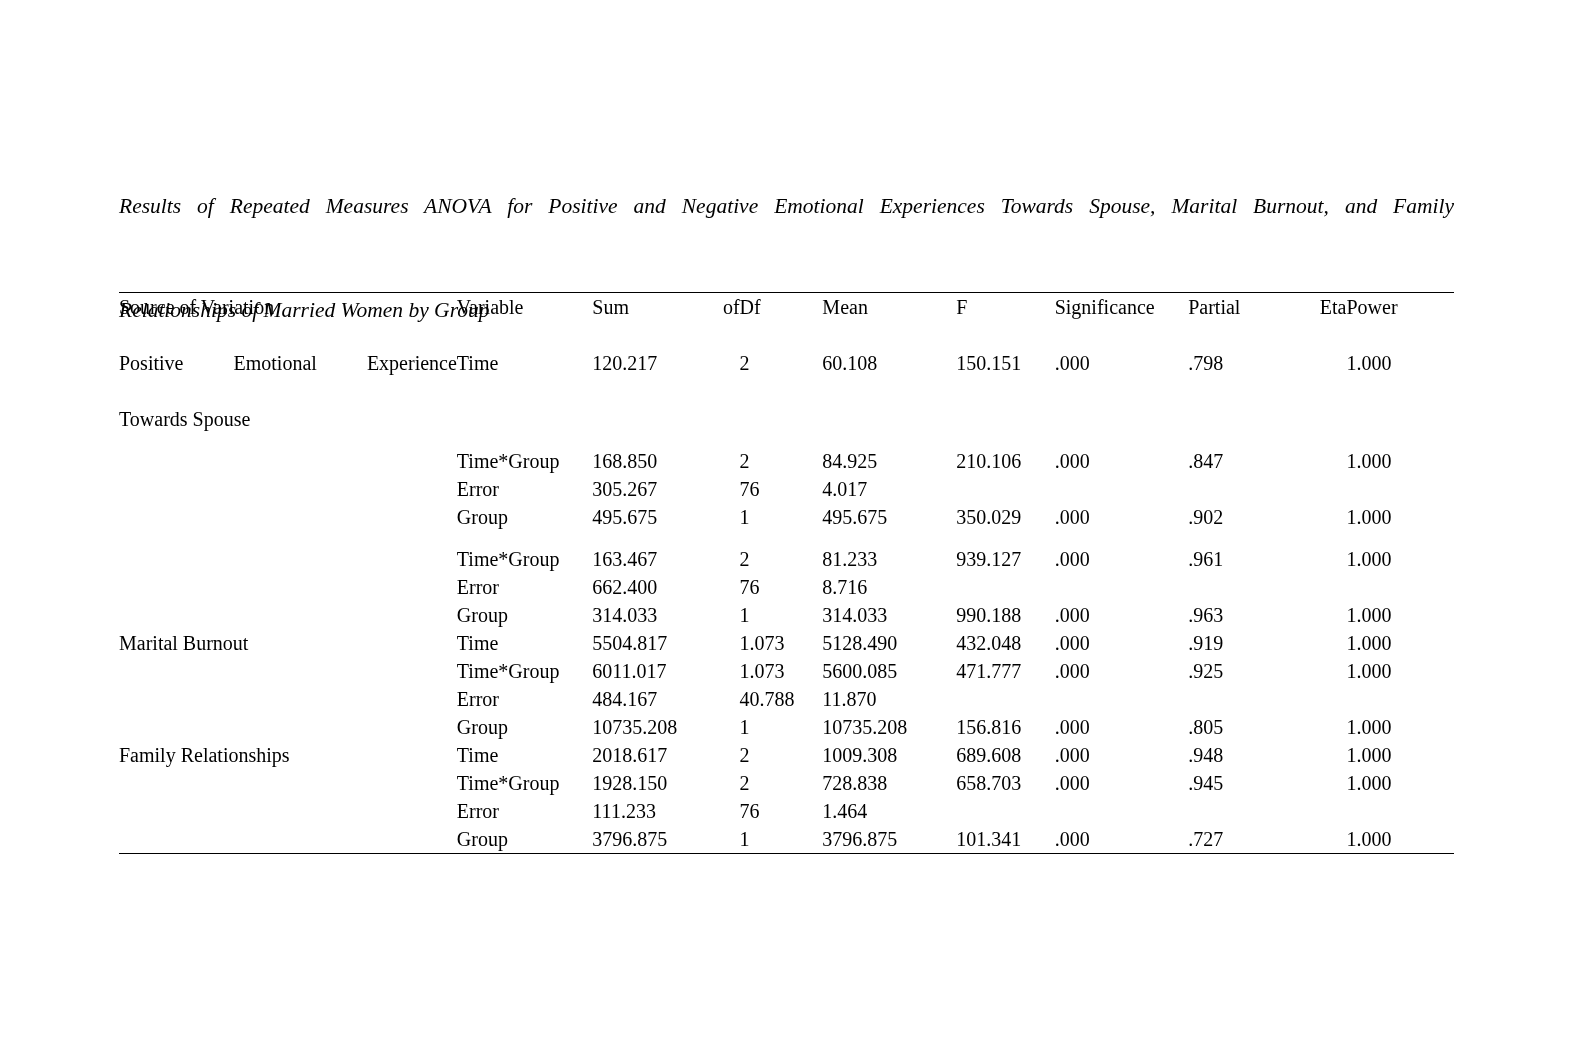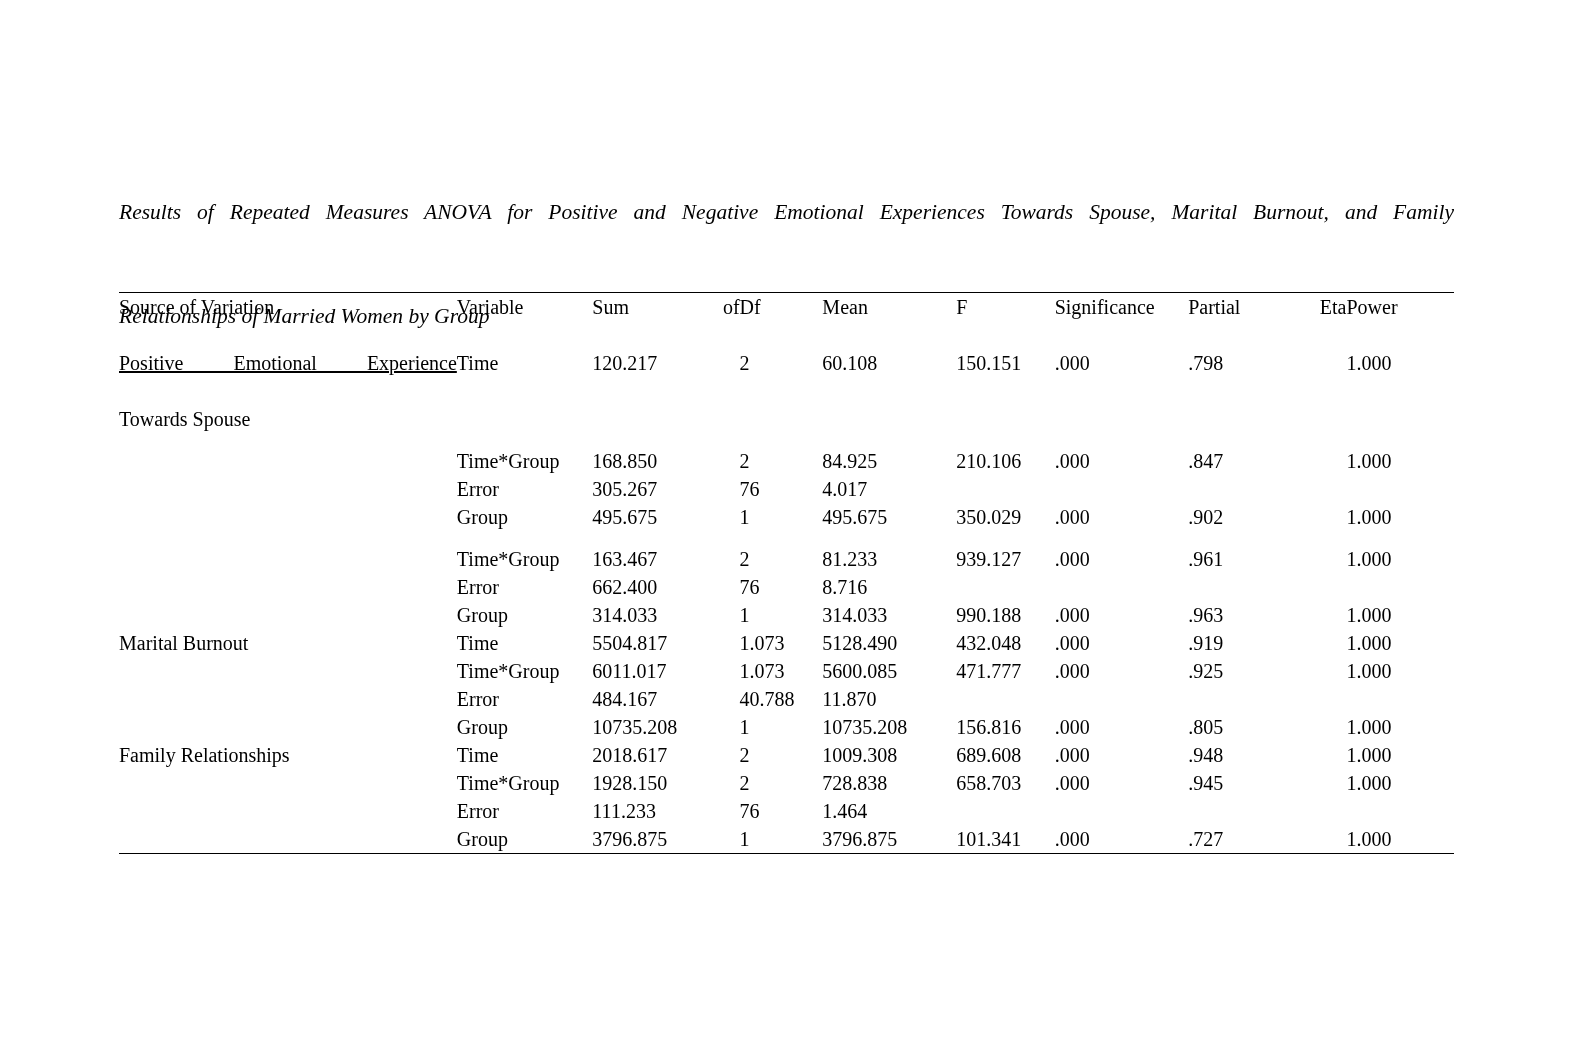--- a/index.html
+++ b/index.html
@@ -18,21 +18,21 @@
   .page {
     position: absolute;
     left: 0;
     top: 0;
     width: 1582px;
     height: 1052px;
   }
   .doc-title {
     position: absolute;
     left: 119px;
-    top: 186px;
+    top: 180px;
     width: 1335px;
     font-style: italic;
     font-size: 21.5px;
     line-height: 52px;
     text-align: justify;
     text-justify: inter-word;
   }
   .doc-title .line1 {
     display: block;
     text-align: justify;
@@ -93,21 +93,20 @@
     width: 100%;
   }
   .df-underline {
     text-decoration-color: #c00000;
     text-decoration-style: wavy;
     text-decoration-thickness: 1px;
   }
   .src-spread {
     display: block;
     text-align: justify;
-    text-decoration: underline;
   }
   .src-spread::after {
     content: "";
     display: inline-block;
     width: 100%;
   }
   .row-pad-top td { padding-top: 8px; }
   .src-second { display: block; }
   .gap-row td { height: 14px; }
 </style>

